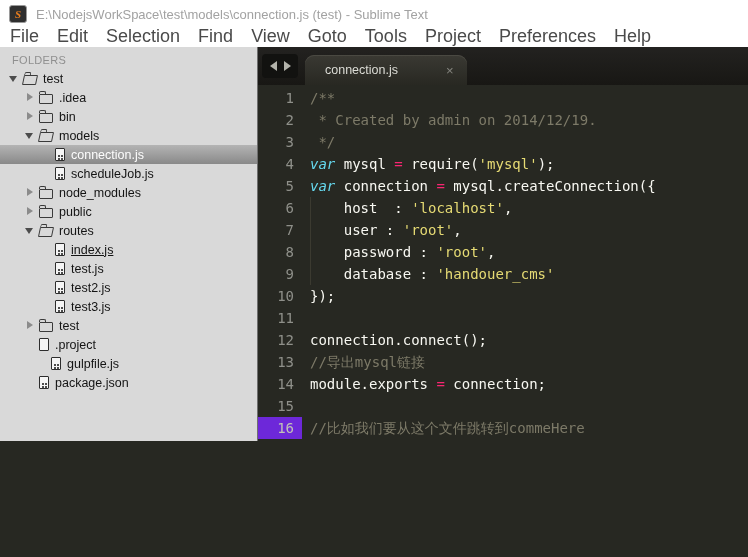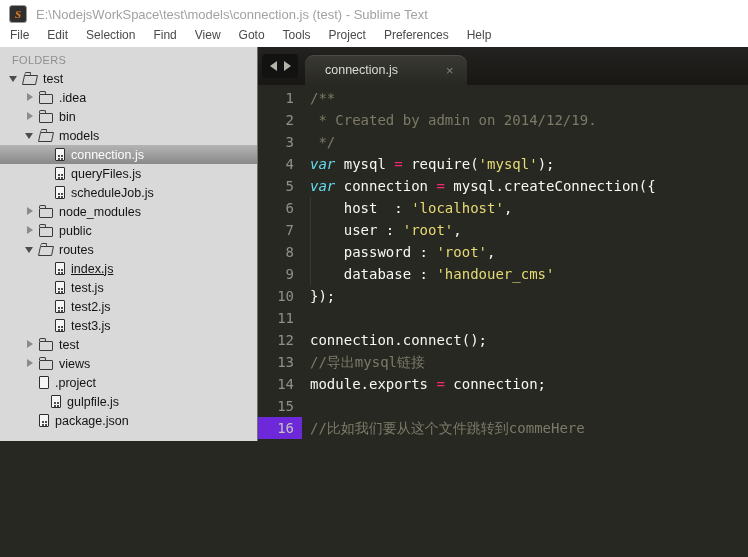--- a/index.html
+++ b/index.html
@@ -7,21 +7,21 @@
        font-family:"Liberation Sans",sans-serif;-webkit-font-smoothing:antialiased;}
 
   
   .titlebar{height:28px;background:#ffffff;display:flex;align-items:center;padding-left:9px;}
   .app-icon{width:16px;height:16px;border:1px solid #9a9a9a;border-radius:3px;background:#2f2f2f;
             color:#e87d1e;font:italic bold 11px "Liberation Serif",serif;display:flex;
             align-items:center;justify-content:center;flex-shrink:0;}
   .win-title{margin-left:9px;font-size:13px;color:#a2a2a2;white-space:nowrap;}
 
   
-  .menubar{height:19px;background:#ffffff;display:flex;align-items:flex-start;font-size:12px;
+  .menubar{height:19px;background:#ffffff;display:flex;align-items:flex-end;font-size:18px;
            color:#4a4a4a;padding-left:1px;}
   .menu-item{padding:0 9px;cursor:default;}
 
   
   .main{display:flex;height:394px;}
 
   
   .sidebar{width:257px;background:#d9d9d9;flex-shrink:0;overflow:hidden;border-right:1px solid #6f6f6f;}
   .folders-heading{padding:7px 0 3px 12px;font-size:11px;color:#8f8f8f;letter-spacing:.3px;}
   .tree-row{height:19px;display:flex;align-items:center;font-size:12.5px;color:#141414;cursor:default;}
@@ -118,25 +118,20 @@
             <span class="tlabel">models</span>
           </div>
           <div class="tree-row selected" style="padding-left: 40px;">
             <span class="arrow "></span>
             <span class="ticon file-js"></span>
             <span class="tlabel">connection.js</span>
           </div>
           <div class="tree-row" style="padding-left: 40px;">
             <span class="arrow "></span>
             <span class="ticon file-js"></span>
-            <span class="tlabel">queryFiles.js</span>
-          </div>
-          <div class="tree-row" style="padding-left: 40px;">
-            <span class="arrow "></span>
-            <span class="ticon file-js"></span>
             <span class="tlabel">scheduleJob.js</span>
           </div>
           <div class="tree-row" style="padding-left: 24px;">
             <span class="arrow right"></span>
             <span class="ticon folder"></span>
             <span class="tlabel">node_modules</span>
           </div>
           <div class="tree-row" style="padding-left: 24px;">
             <span class="arrow right"></span>
             <span class="ticon folder"></span>
@@ -164,25 +159,20 @@
           </div>
           <div class="tree-row" style="padding-left: 40px;">
             <span class="arrow "></span>
             <span class="ticon file-js"></span>
             <span class="tlabel">test3.js</span>
           </div>
           <div class="tree-row" style="padding-left: 24px;">
             <span class="arrow right"></span>
             <span class="ticon folder"></span>
             <span class="tlabel">test</span>
-          </div>
-          <div class="tree-row" style="padding-left: 24px;">
-            <span class="arrow right"></span>
-            <span class="ticon folder"></span>
-            <span class="tlabel">views</span>
           </div>
           <div class="tree-row" style="padding-left: 24px;">
             <span class="arrow "></span>
             <span class="ticon file-plain"></span>
             <span class="tlabel">.project</span>
           </div>
           <div class="tree-row" style="padding-left: 36px;">
             <span class="arrow "></span>
             <span class="ticon file-js"></span>
             <span class="tlabel">gulpfile.js</span>

